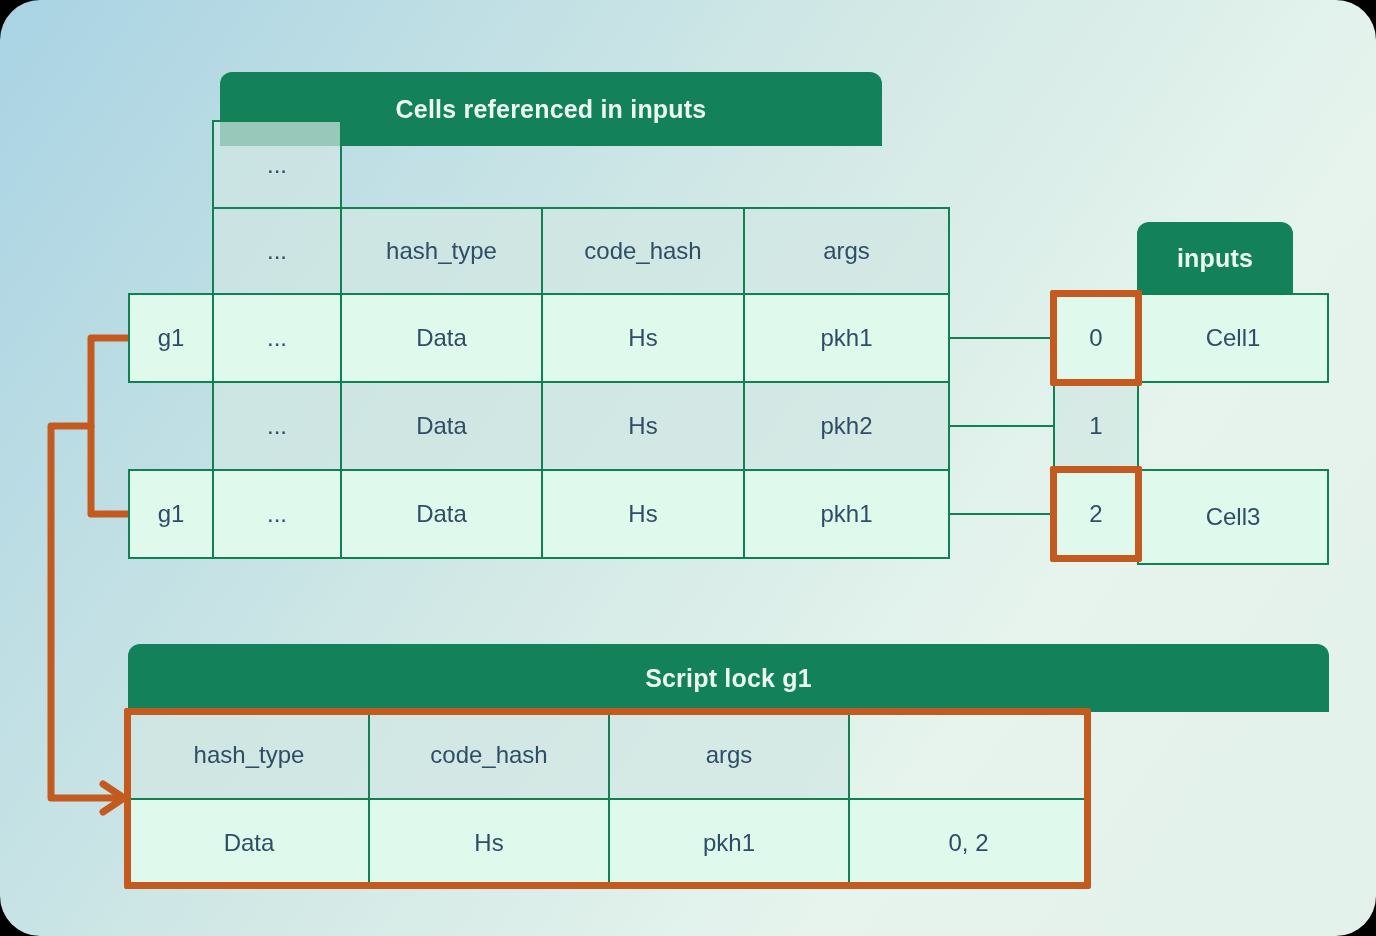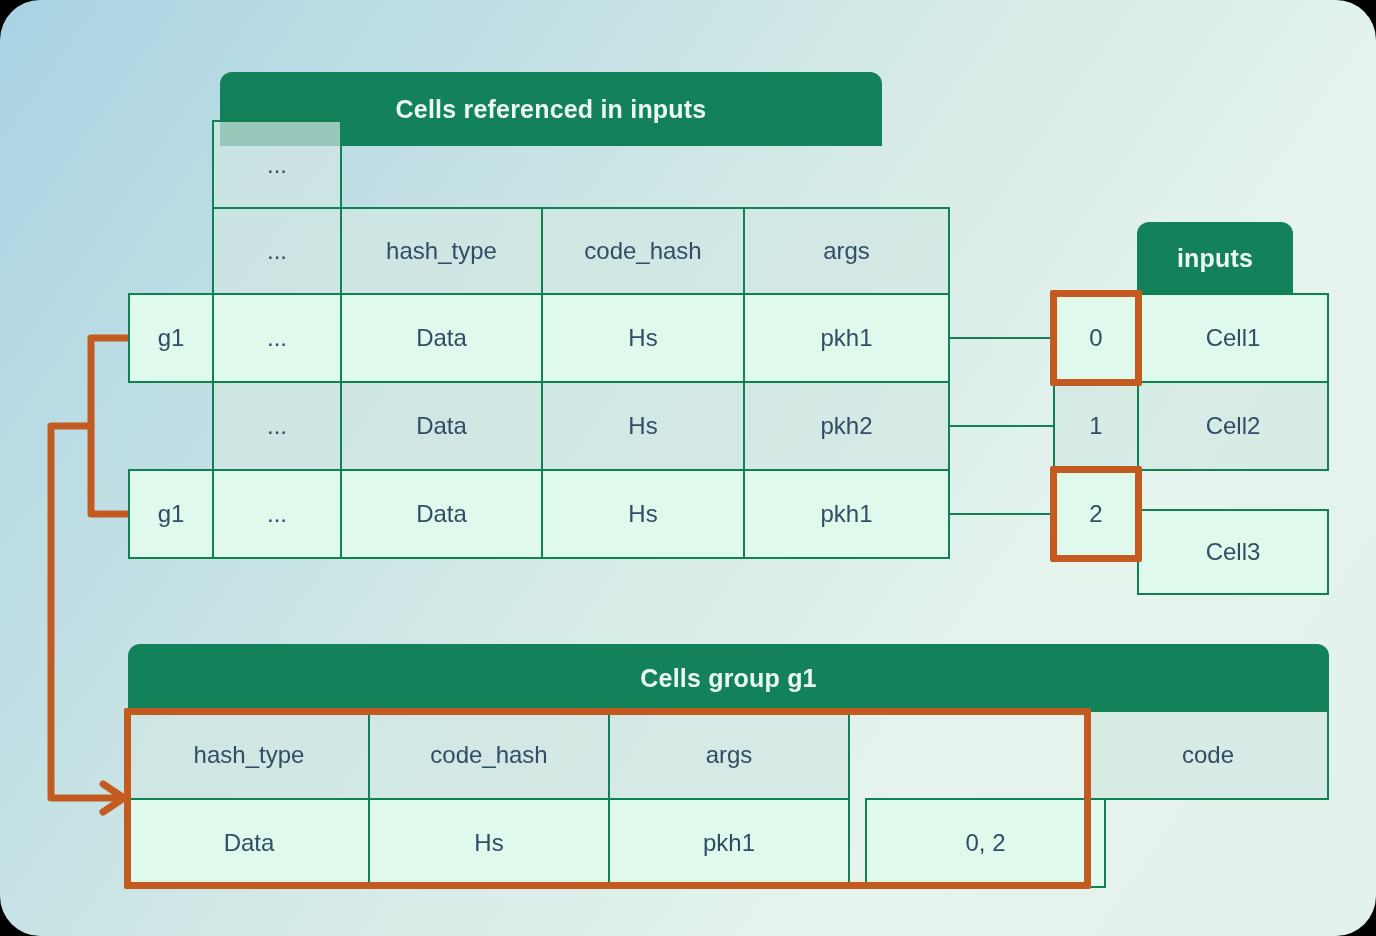--- a/index.html
+++ b/index.html
@@ -96,34 +96,32 @@
   <div class="cell" style="left:340px;top:469px;width:203px;height:90px;">Data</div>
   <div class="cell" style="left:541px;top:469px;width:204px;height:90px;">Hs</div>
   <div class="cell" style="left:743px;top:469px;width:207px;height:90px;">pkh1</div>
 
   <div class="ttl" style="left:1137px;top:222px;width:156px;height:73px;">inputs</div>
 
   <div class="cell" style="left:1053px;top:293px;width:86px;height:90px;">0</div>
   <div class="cell" style="left:1137px;top:293px;width:192px;height:90px;">Cell1</div>
 
   <div class="cell alt" style="left:1053px;top:381px;width:86px;height:90px;">1</div>
-  <div class="cell alt" style="left:1137px;top:381px;width:192px;height:90px;">Cell2</div>
 
   <div class="cell" style="left:1053px;top:469px;width:86px;height:90px;">2</div>
-  <div class="cell" style="left:1137px;top:469px;width:192px;height:86px;margin-top:40px;">Cell3</div>
+  <div class="cell" style="left:1137px;top:469px;width:192px;height:96px;">Cell3</div>
 
-  <div class="ttl" style="left:128px;top:644px;width:1201px;height:68px;">Cells group g1</div>
+  <div class="ttl" style="left:128px;top:644px;width:1201px;height:68px;">Script lock g1</div>
 
   <div class="cell alt" style="left:128px;top:710px;width:242px;height:90px;">hash_type</div>
   <div class="cell alt" style="left:368px;top:710px;width:242px;height:90px;">code_hash</div>
   <div class="cell alt" style="left:608px;top:710px;width:242px;height:90px;">args</div>
-  <div class="cell alt" style="left:1087px;top:710px;width:242px;height:90px;">code</div>
 
   <div class="cell" style="left:128px;top:798px;width:242px;height:90px;">Data</div>
   <div class="cell" style="left:368px;top:798px;width:242px;height:90px;">Hs</div>
   <div class="cell" style="left:608px;top:798px;width:242px;height:90px;">pkh1</div>
-  <div class="cell" style="left:848px;top:798px;width:241px;height:90px;margin-left:17px;">0, 2</div>
+  <div class="cell" style="left:848px;top:798px;width:241px;height:90px;">0, 2</div>
 
   <div class="hibox" style="left:1050px;top:290px;width:92px;height:96px;"></div>
   <div class="hibox" style="left:1050px;top:466px;width:92px;height:96px;"></div>
   <div class="hibox" style="left:124px;top:708px;width:967px;height:181px;"></div>
 
 </div>
 
 </body></html>

